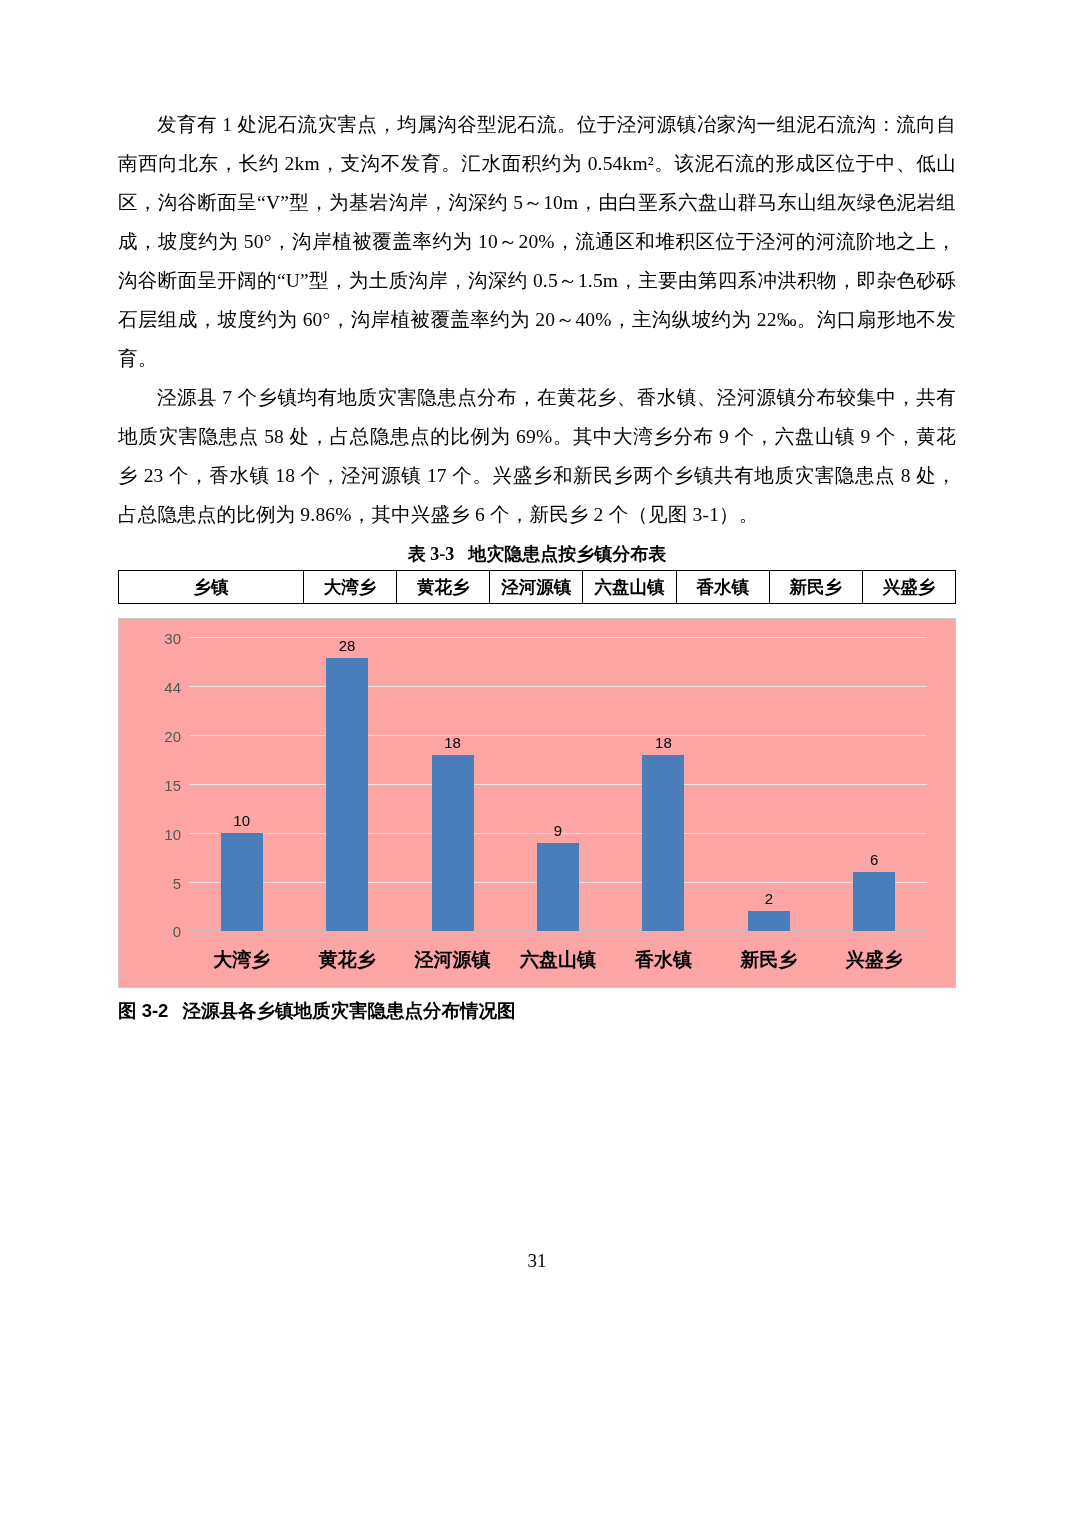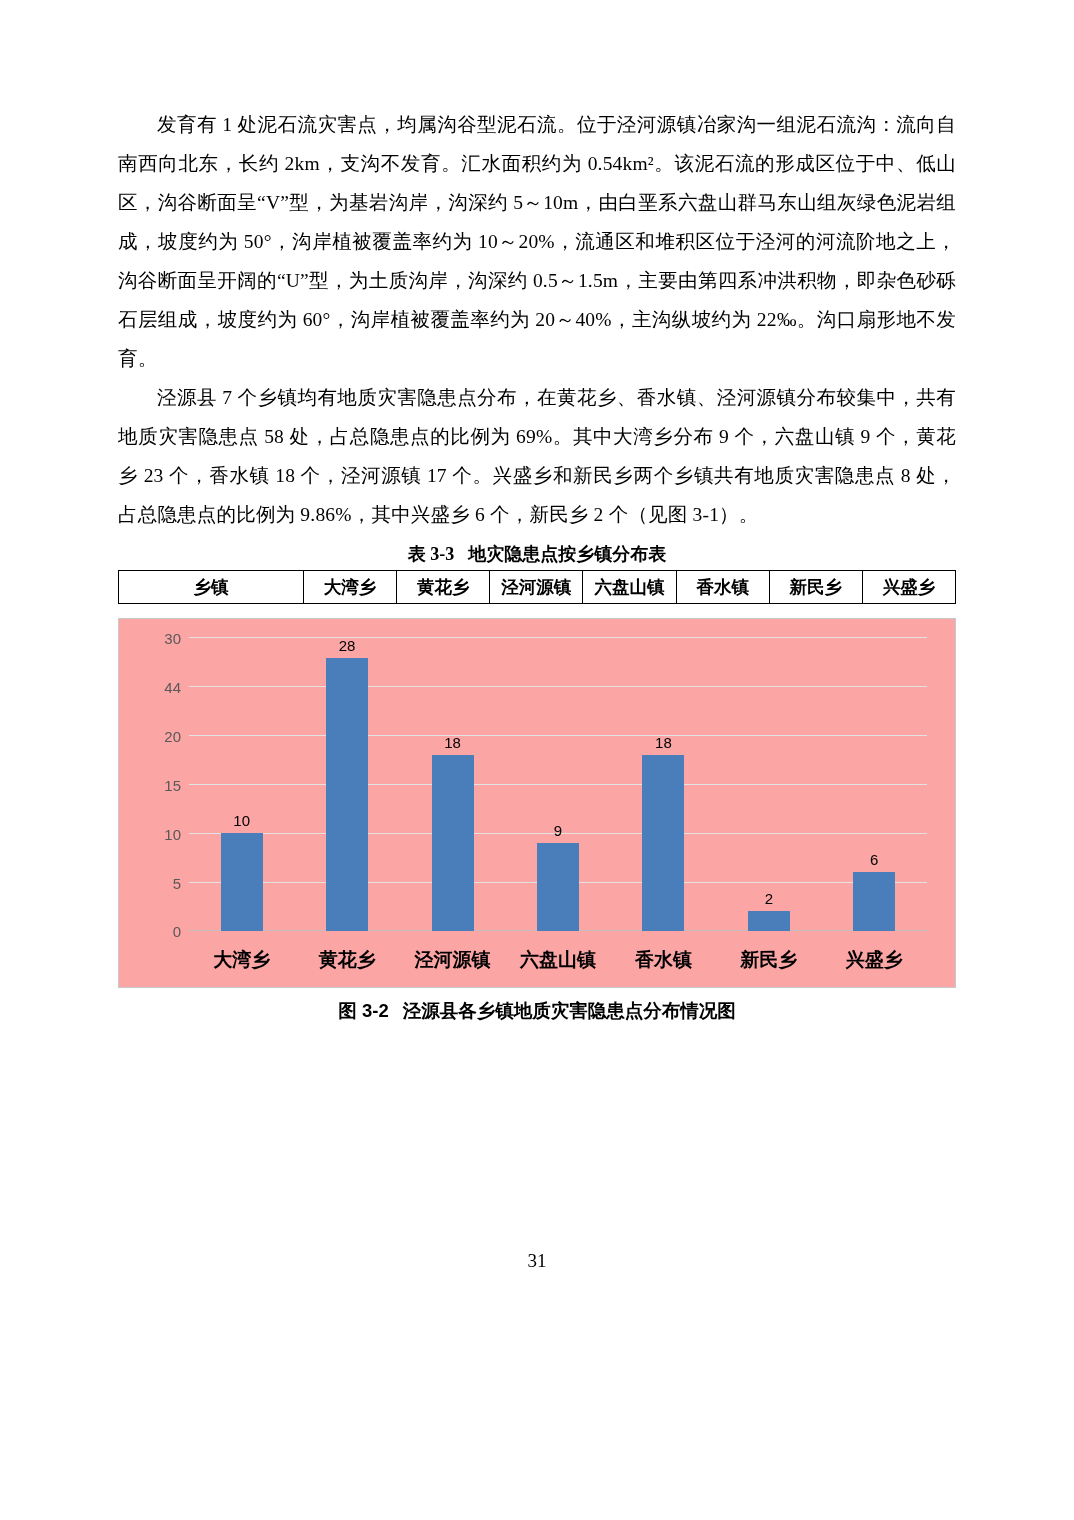--- a/index.html
+++ b/index.html
@@ -136,21 +136,20 @@
   }
   .xlab {
     width: 12.2%;
     text-align: center;
     font-size: 19px;
     font-weight: bold;
     font-family: "Liberation Sans", sans-serif;
     color: #000;
   }
   .fig-caption {
-    text-align: center;
     font-size: 18.5px;
     font-weight: bold;
     font-family: "Liberation Sans", sans-serif;
     margin: 10px 0 6px 0;
   }
   .fig-caption .cap-num { margin-right: 14px; }
   .pagenum {
     position: absolute;
     bottom: 48px;
     left: 0; right: 0;

